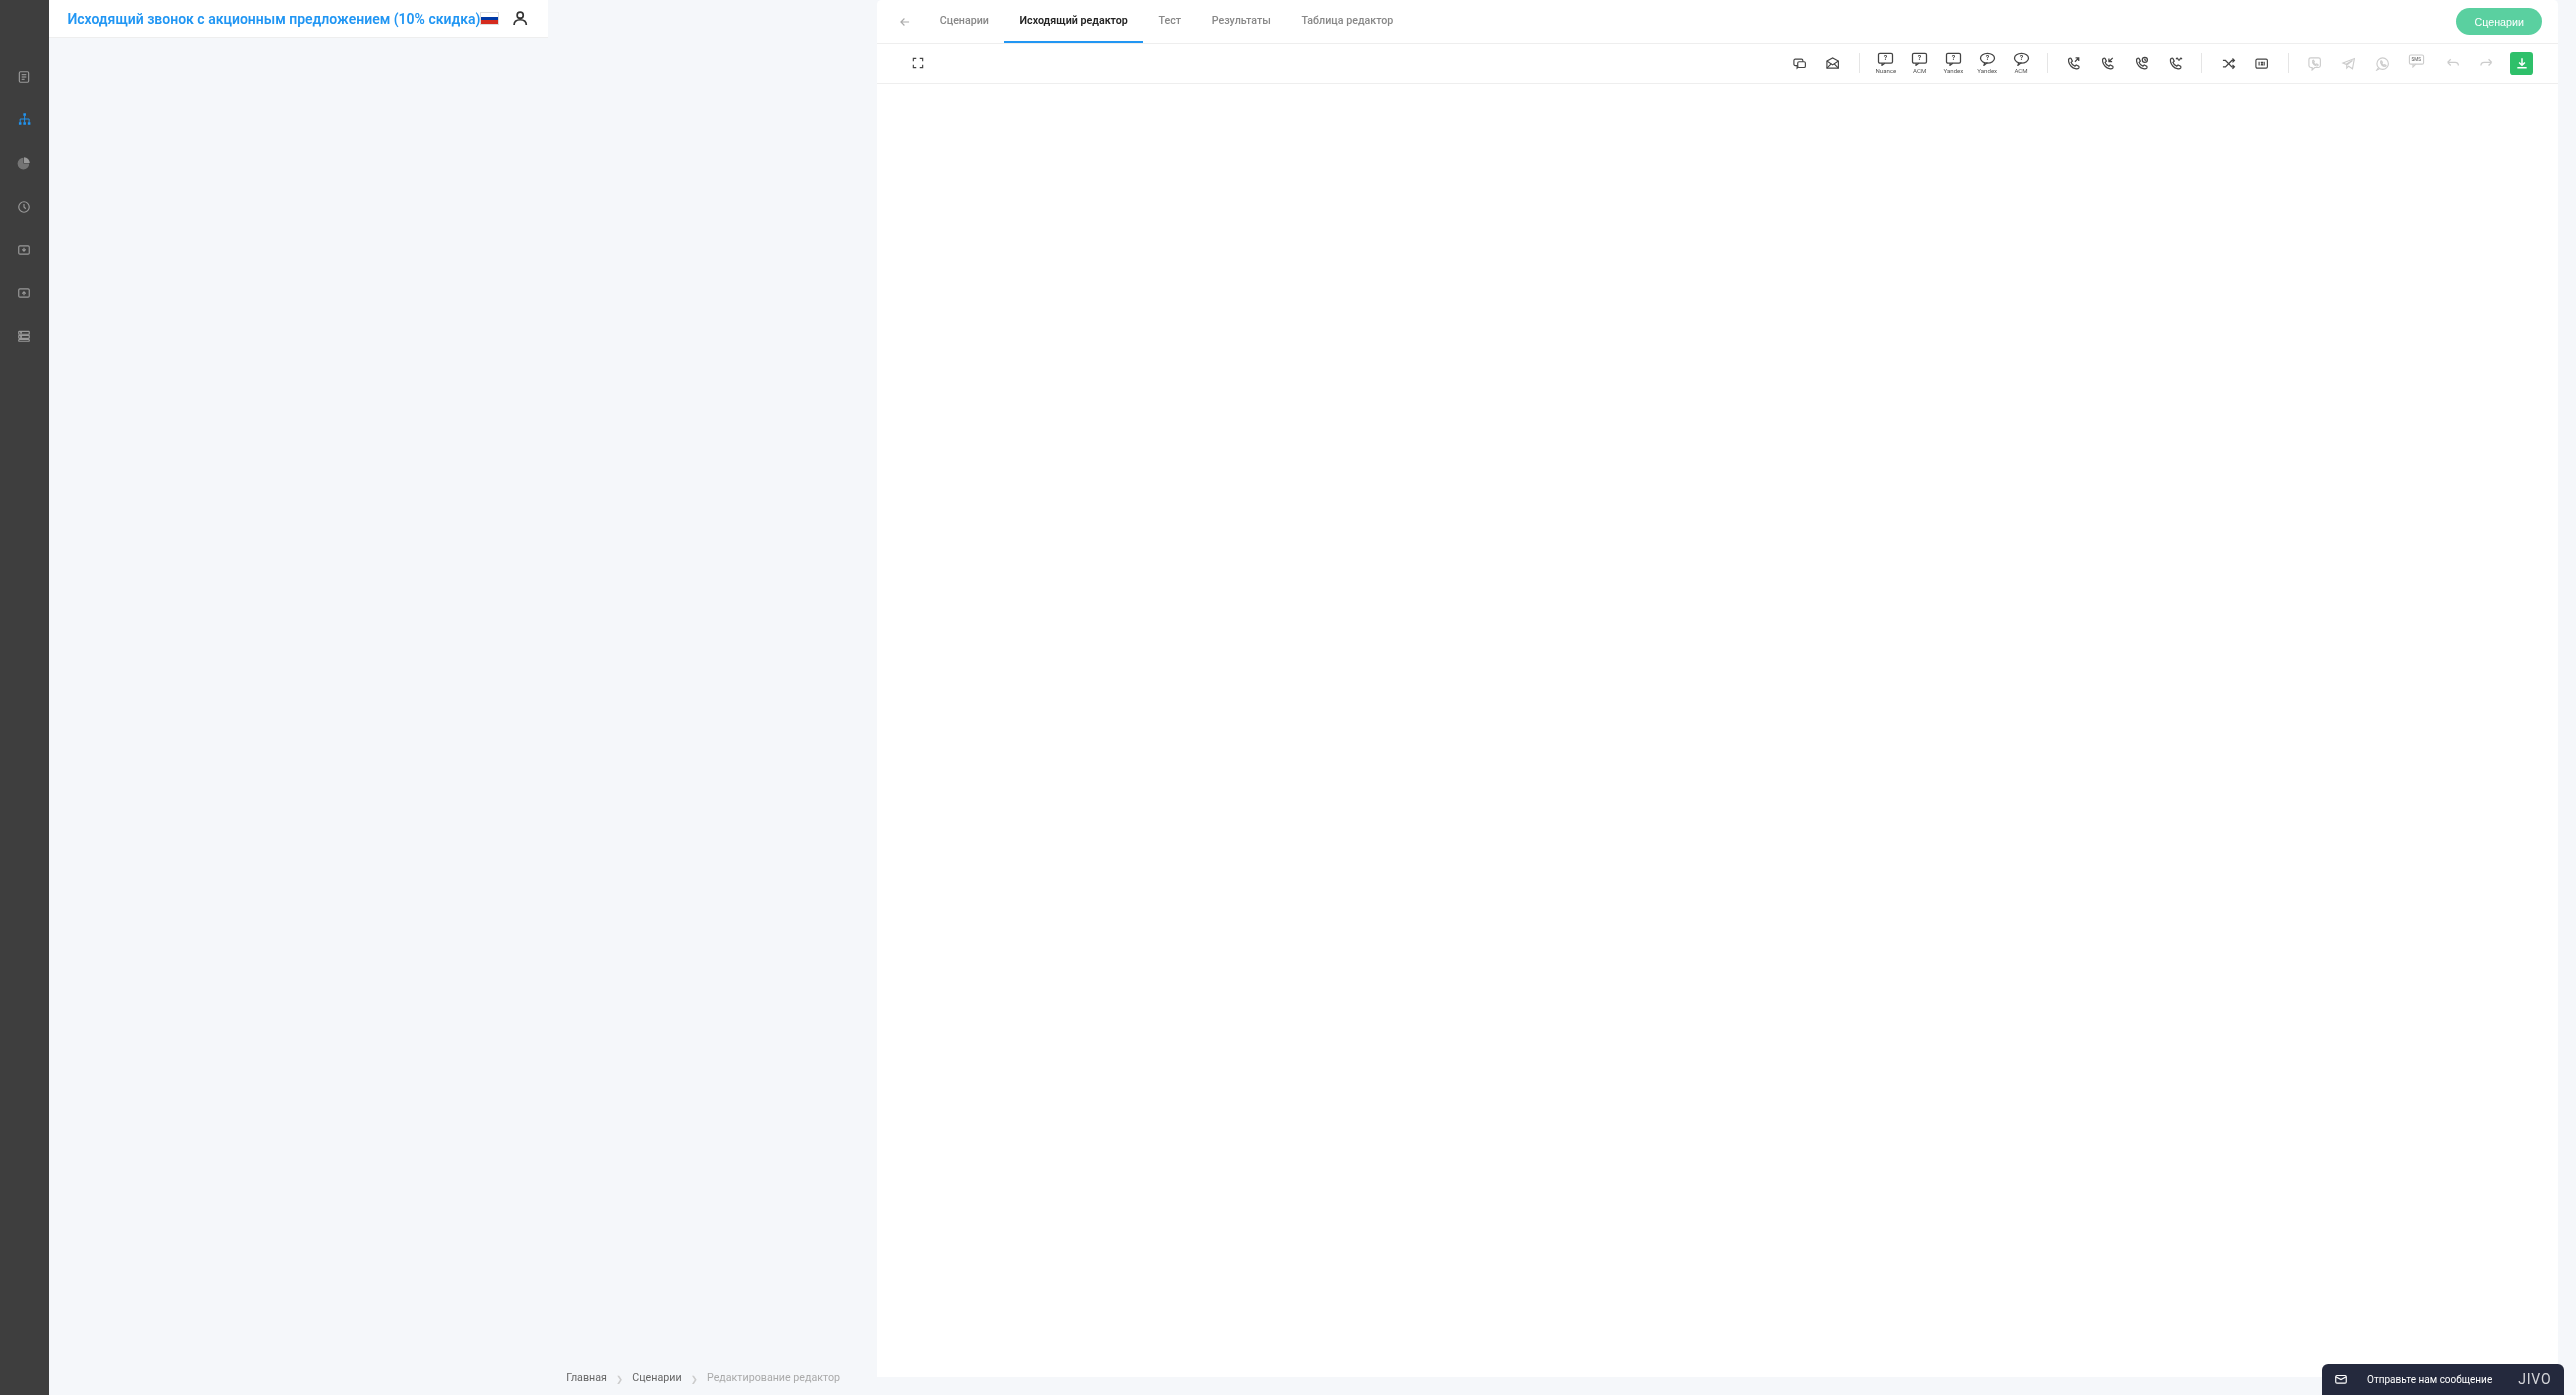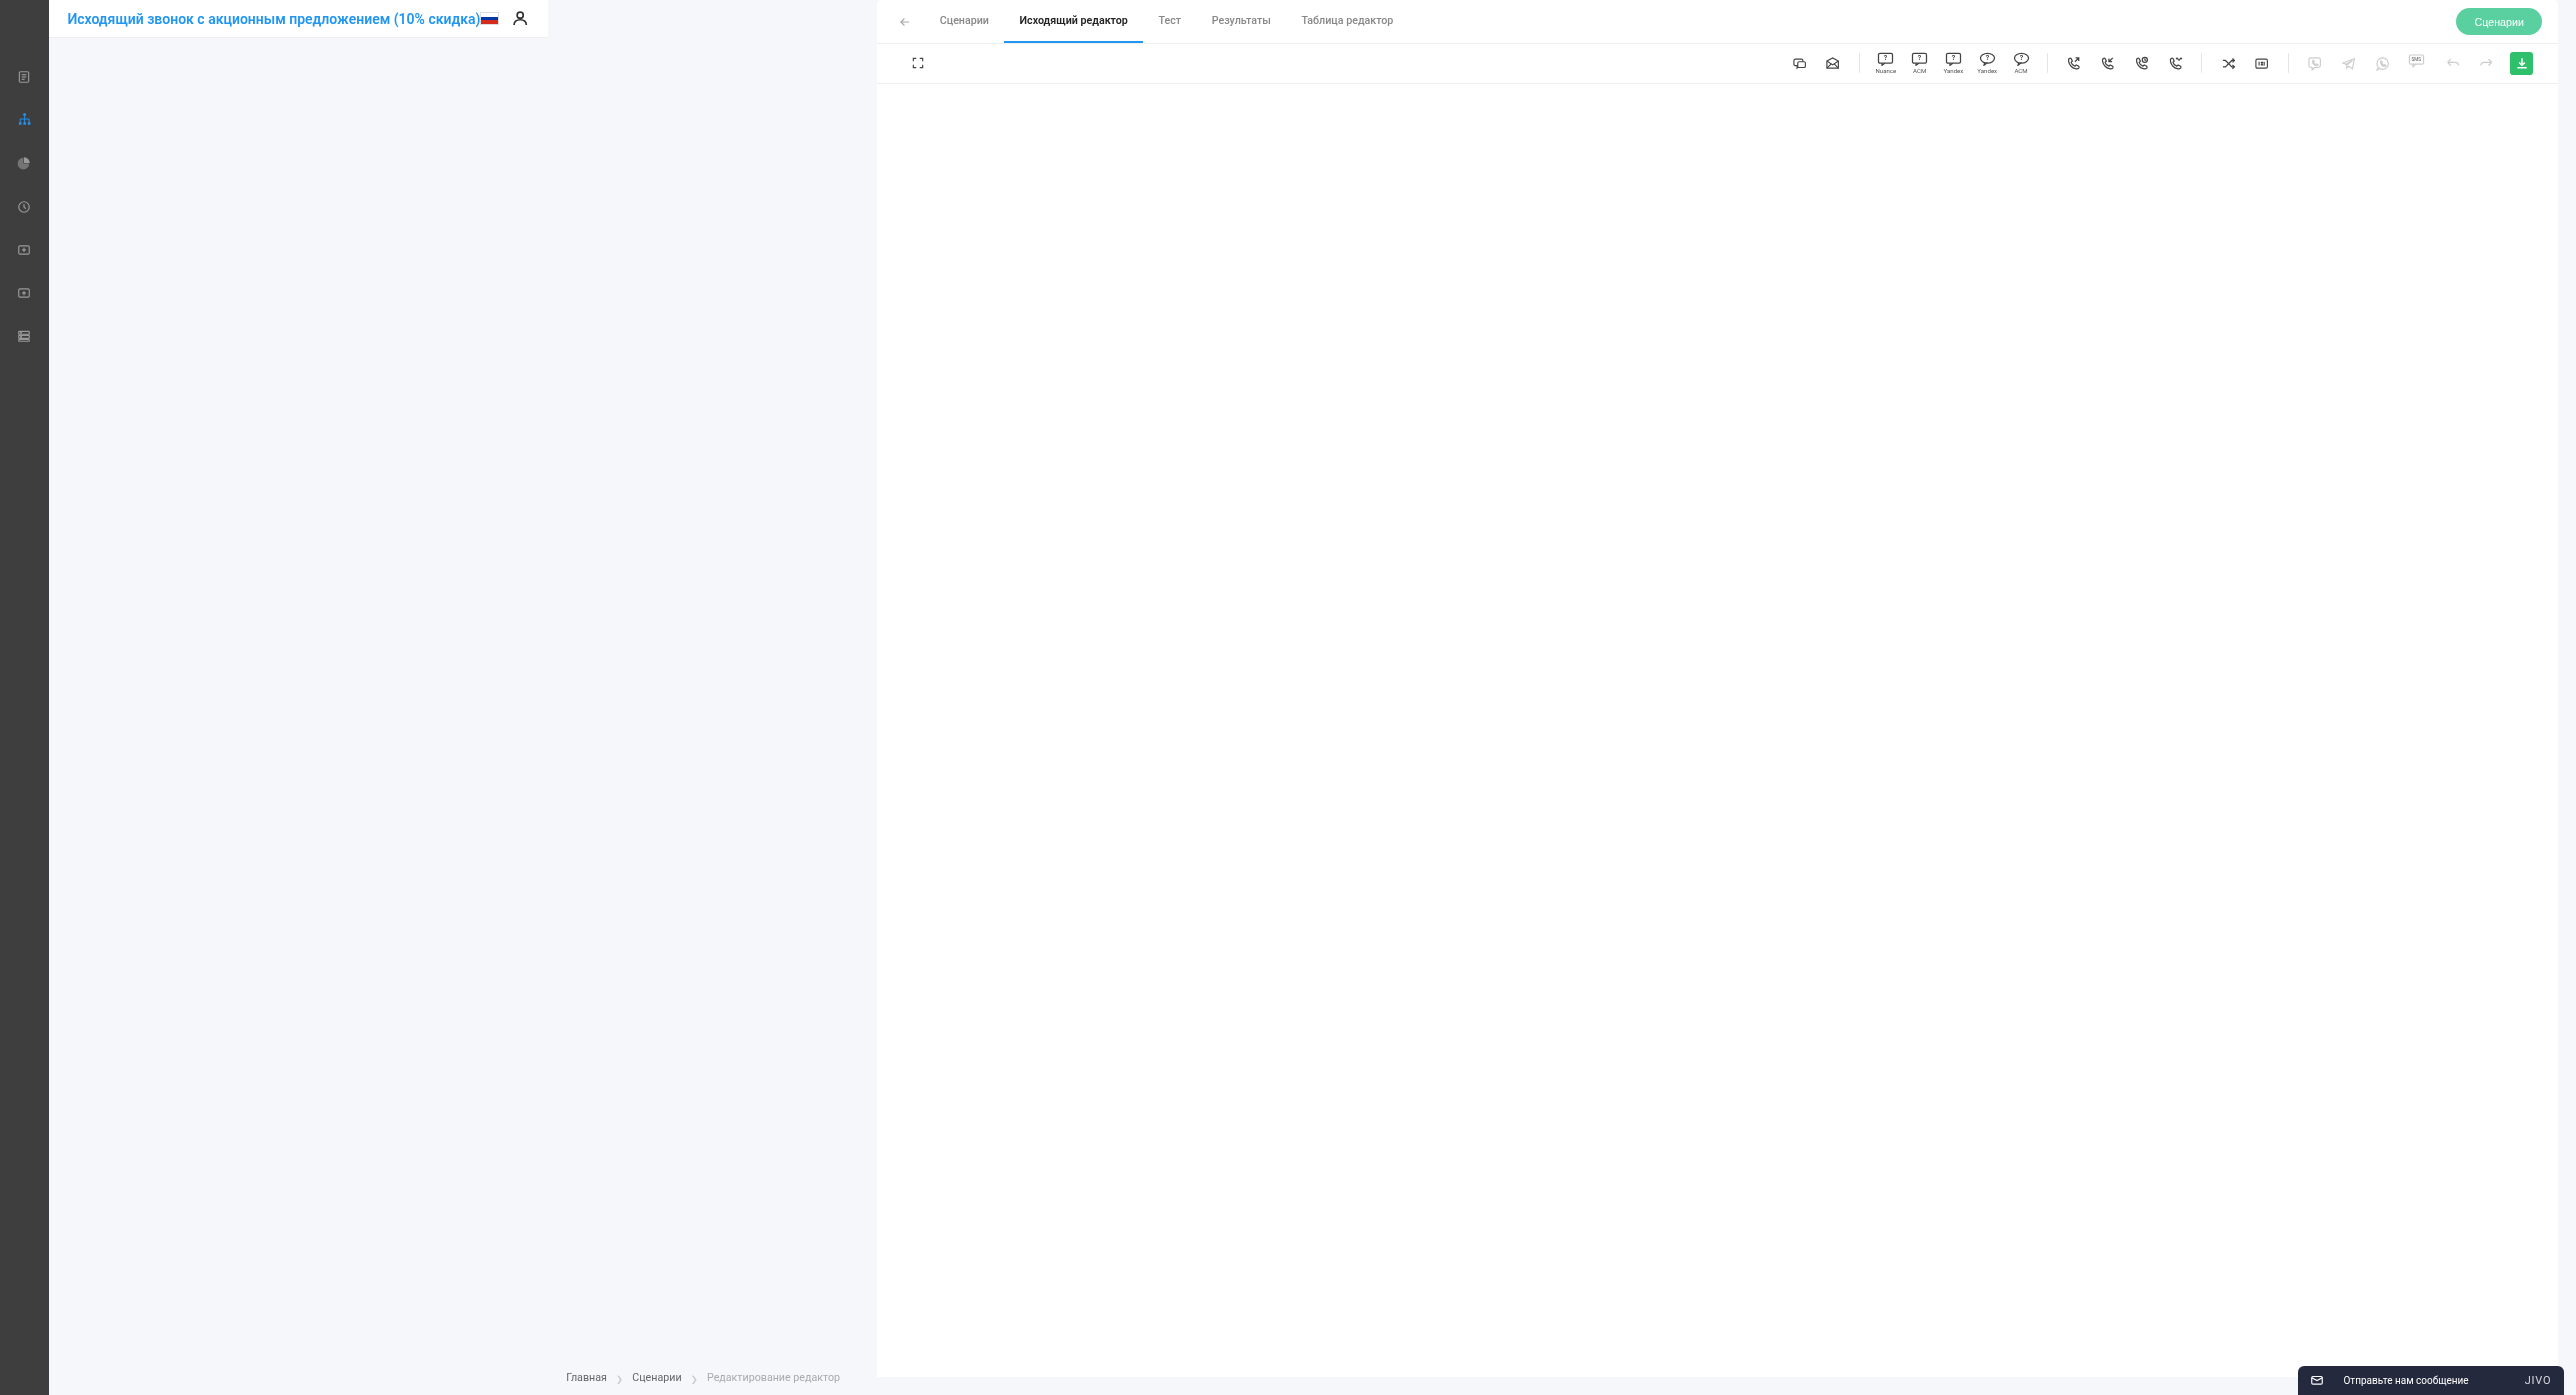--- a/index.html
+++ b/index.html
@@ -29,21 +29,21 @@
 .toolbar{display:flex;align-items:center;padding:7.7px 15.3px;border-bottom:0.8px solid #eee;gap:0}
 .tool-group{display:flex;align-items:center;gap:12.3px;padding:0 15.3px}
 .divider{width:0.8px;height:20px;background:#e5e5e5}
 .tool-item{display:flex;flex-direction:column;align-items:center;cursor:pointer;color:#444;min-width:21.5px}
 .tool-item.disabled{color:#ccc;cursor:default}
 .tool-sub{font-size:6.1px;color:#555;margin-top:0.8px}
 .canvas{flex:1;background:#fff}
 .tool-right{margin-left:auto;display:flex;align-items:center;gap:12.3px;padding-right:9.2px}
 .download-btn{background:#2ec06a;border-radius:3.1px;padding:4.6px;display:flex;align-items:center;justify-content:center;color:#fff;cursor:pointer}
 .chat-widget{position:fixed;bottom:0;right:12.3px;background:#24293d;color:#fff;border-radius:6.1px 6.1px 0 0;padding:7.7px 12.3px;display:flex;align-items:center;gap:19px;font-size:10px;cursor:pointer}
-.chat-widget .jivo{margin-left:37px;font-size:11px;opacity:.8;letter-spacing:0.8px}
+.chat-widget .jivo{margin-left:7px;font-size:14px;opacity:.8;letter-spacing:0.8px}
 svg{display:block}
 </style>
 </head>
 <body>
 
 <div class="app">
   <nav class="sidebar">
     <div class="side-icon">
       <svg width="14" height="14" viewBox="0 0 24 24" fill="currentColor">
           <rect x="4" y="3" width="16" height="18" rx="2" fill="none" stroke="currentColor" stroke-width="2"></rect>

